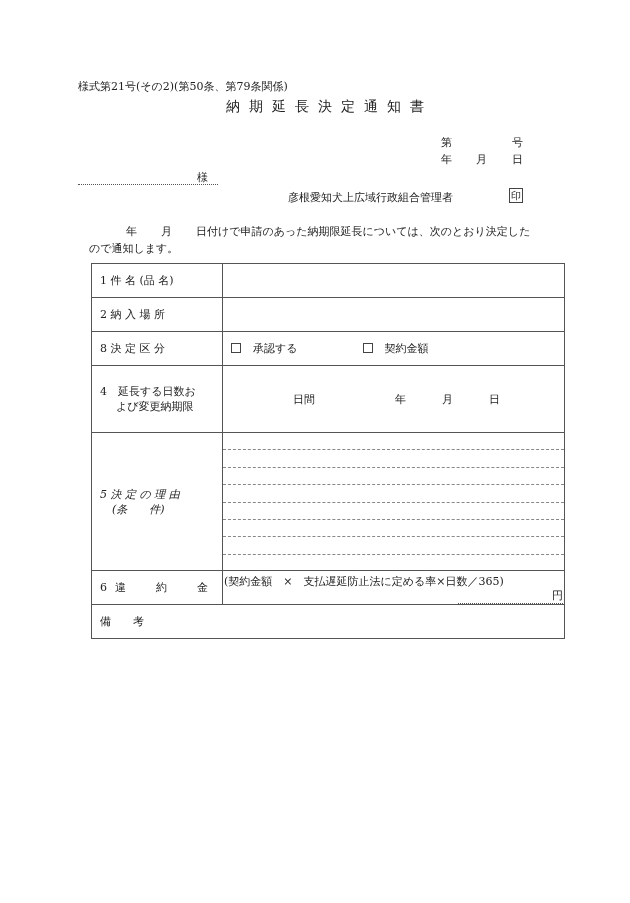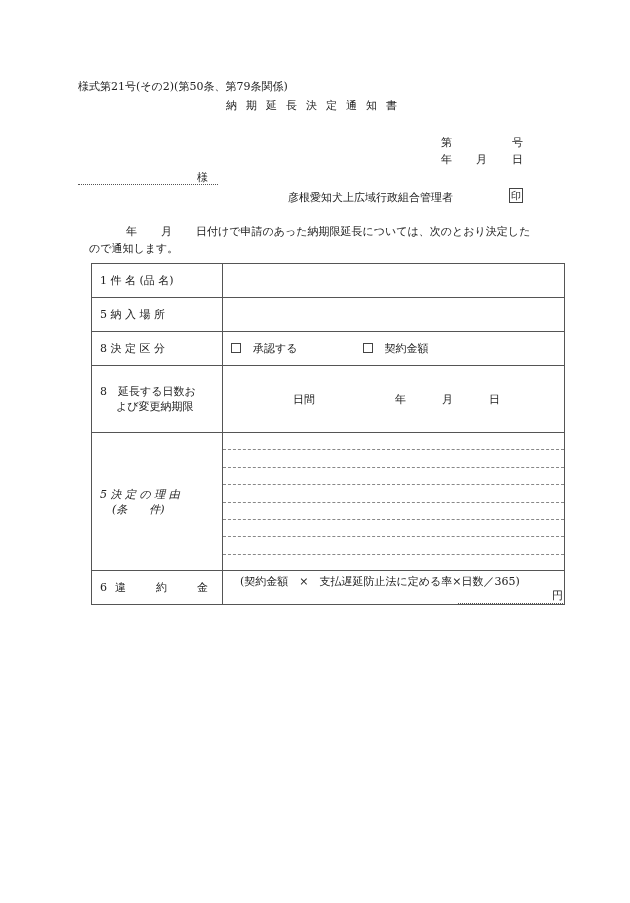--- a/index.html
+++ b/index.html
@@ -1,20 +1,20 @@
 <!DOCTYPE html>
 <html><head>
 <meta charset="utf-8">
 <style>
   html, body { margin:0; padding:0; background:#ffffff; }
   body { width:630px; height:903px; position:relative; overflow:hidden;
          font-family: "DejaVu Serif", "Liberation Serif", serif; color:#222; font-size:11px; }
   .abs { position:absolute; white-space:nowrap; }
   .form-no { left:78px; top:79px; font-size:11px; }
-  .title { left:226px; top:98px; font-size:11px; letter-spacing:9px; }
+  .title { left:226px; top:98px; font-size:14px; letter-spacing:9px; }
   .num-dai { left:441px; top:135px; }
   .num-go { left:512px; top:135px; }
   .dt-y { left:441px; top:152px; }
   .dt-m { left:476px; top:152px; }
   .dt-d { left:512px; top:152px; }
   .addressee { left:78px; top:171px; width:140px; border-bottom:1px dotted #555; height:13px; }
   .addressee span { position:absolute; right:10px; top:-1px; }
   .issuer { left:288px; top:190px; }
   .seal { left:509px; top:188px; width:12px; height:13px; border:1px solid #444; font-size:10px; line-height:13px; text-align:center; }
   .body-1 { left:126px; top:224px; }
@@ -23,21 +23,21 @@
   table.form { position:absolute; left:78px; top:263px; width:474px; border-collapse:collapse; table-layout:fixed;margin-left:13px; }
   table.form td { border:1px solid #555; padding:0; vertical-align:middle; font-size:11px; }
   td.lab { width:122px; padding-left:8px !important; }
   .r34 { height:33px; }
   .r67 { height:66px; }
   .r137 { height:137px;font-style:italic; }
   .cb { display:inline-block; width:8px; height:8px; border:1px solid #444; margin:0 12px 0 8px; vertical-align:-1px; }
   .dotline { border-bottom:1px dashed #888; height:16.4px; }
   .reason-cell { vertical-align:top !important; padding-top:0 !important; }
   .penalty { position:relative; height:33px; }
-  .penalty .f { position:absolute; left:17px; top:3px; }
+  .penalty .f { position:absolute; left:1px; top:3px; }
   .penalty .amt { position:absolute; right:1px; top:17px; width:105px; border-bottom:1px dotted #555; text-align:right; }
 </style>
 </head>
 <body>
 
 <div class="abs form-no">様式第21号(その2)(第50条、第79条関係)</div>
 <div class="abs title">納期延長決定通知書</div>
 
 <div class="abs num-dai">第</div>
 <div class="abs num-go">号</div>
@@ -56,34 +56,34 @@
 </div>
 <div class="abs body-2">ので通知します。</div>
 
 <table class="form">
   <tbody>
       <tr class="r34">
     <td class="lab r34">1 件 名 (品 名)</td>
     <td></td>
   </tr>
   <tr>
-    <td class="lab r34">5 納 入 場 所</td>
+    <td class="lab r34">2 納 入 場 所</td>
     <td></td>
   </tr>
   <tr>
     <td class="lab r34">8 決 定 区 分</td>
     <td>
       <span class="cb"></span><span>承認する</span>
       <span style="display:inline-block;width:50px"></span>
       <span class="cb"></span><span>契約金額</span>
     </td>
   </tr>
   <tr>
     <td class="lab r67">
-      <div style="padding-left:0">8　延長する日数お</div>
+      <div style="padding-left:0">4　延長する日数お</div>
       <div style="padding-left:16px">よび変更納期限</div>
     </td>
     <td>
       <span style="display:inline-block;width:70px"></span><span>日間</span><span style="display:inline-block;width:80px"></span><span>年</span><span style="display:inline-block;width:36px"></span><span>月</span><span style="display:inline-block;width:36px"></span><span>日</span>
     </td>
   </tr>
   <tr>
     <td class="lab r137">
       <div>5 決 定 の 理 由</div>
       <div style="padding-left:12px">(条　　件)</div>
@@ -102,14 +102,19 @@
     <td class="lab r34">
       <span>6</span><span style="display:inline-block;width:8px"></span><span>違</span><span style="display:inline-block;width:30px"></span><span>約</span><span style="display:inline-block;width:30px"></span><span>金</span>
     </td>
     <td>
       <div class="penalty">
         <span class="f">(契約金額　×　支払遅延防止法に定める率×日数／365)</span>
         <span class="amt"><span>円</span></span>
       </div>
     </td>
   </tr>
+  <tr>
+    <td colspan="2" class="r34" style="padding-left:8px">
+      <span>備　　考</span>
+    </td>
+  </tr>
 </tbody>
   </table>
 
 </body></html>

